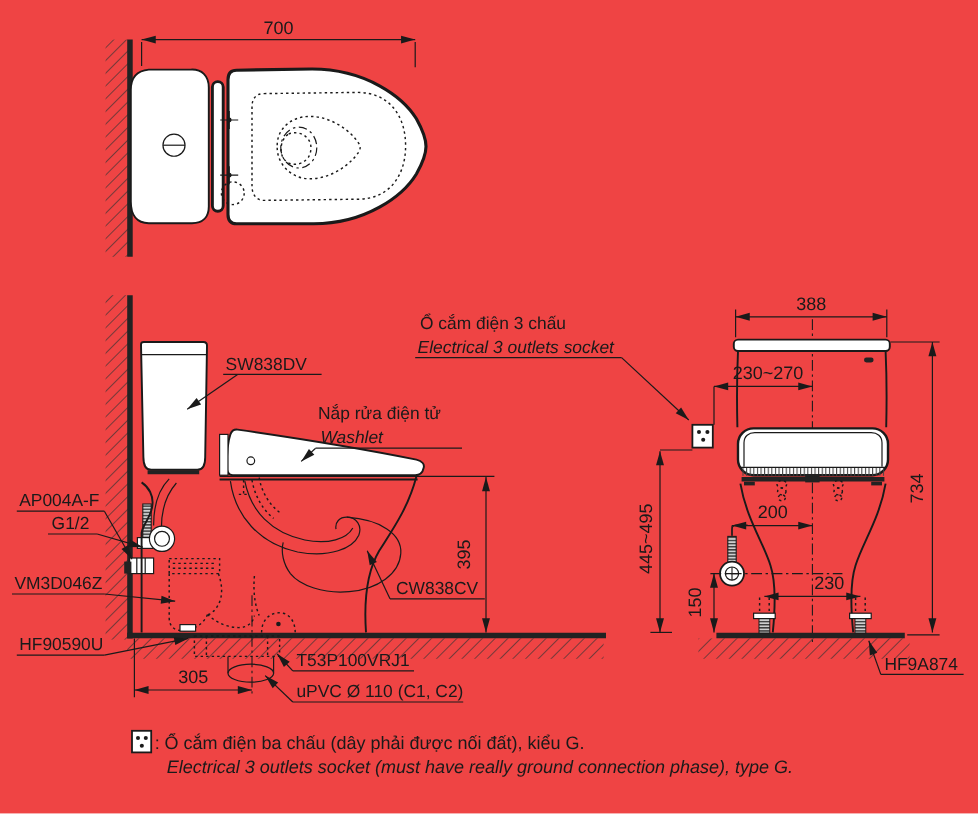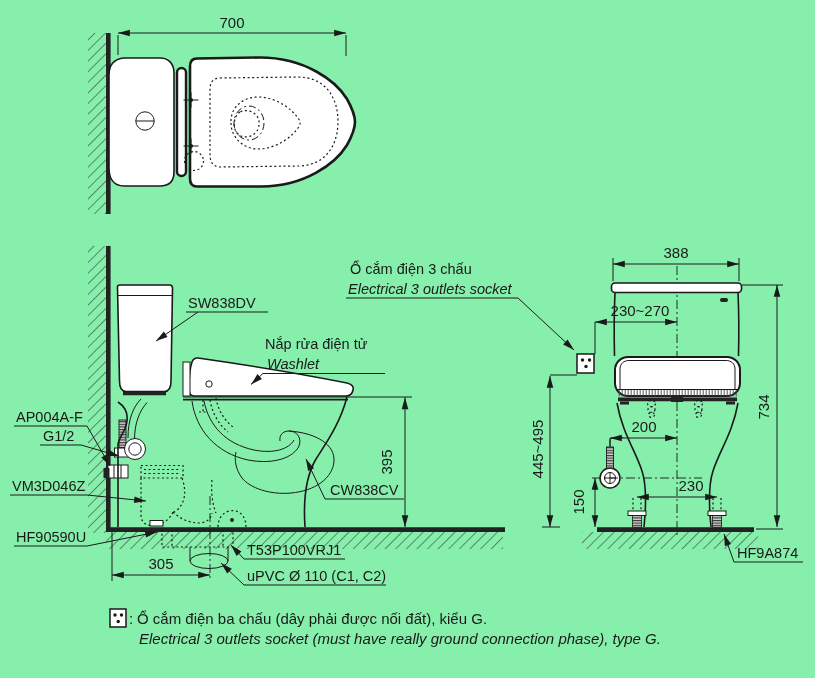--- a/index.html
+++ b/index.html
@@ -1,16 +1,16 @@
 <!DOCTYPE html>
 <html><head>
 <meta charset="utf-8">
 <style>
   html,body{margin:0;padding:0;background:#fff;}
-  .sheet{width:815px;height:678px;position:relative;background:#86efac;overflow:hidden;}
+  .sheet{width:815px;height:678px;position:relative;background:#ef4444;overflow:hidden;}
   svg{position:absolute;left:0;top:0;}
   text{font-family:"Liberation Sans","DejaVu Sans",sans-serif;fill:#1a1a1a;}
   .dim{font-size:15px;}
   .code{font-size:14.5px;}
   .vi{font-size:14.5px;}
   .en{font-size:14.5px;font-style:italic;}
   .note-vi{font-size:15px;}
   .note-en{font-size:15px;font-style:italic;}
   .thin{stroke:#1a1a1a;stroke-width:1;fill:none;}
   .med{stroke:#1a1a1a;stroke-width:1.6;fill:none;}

